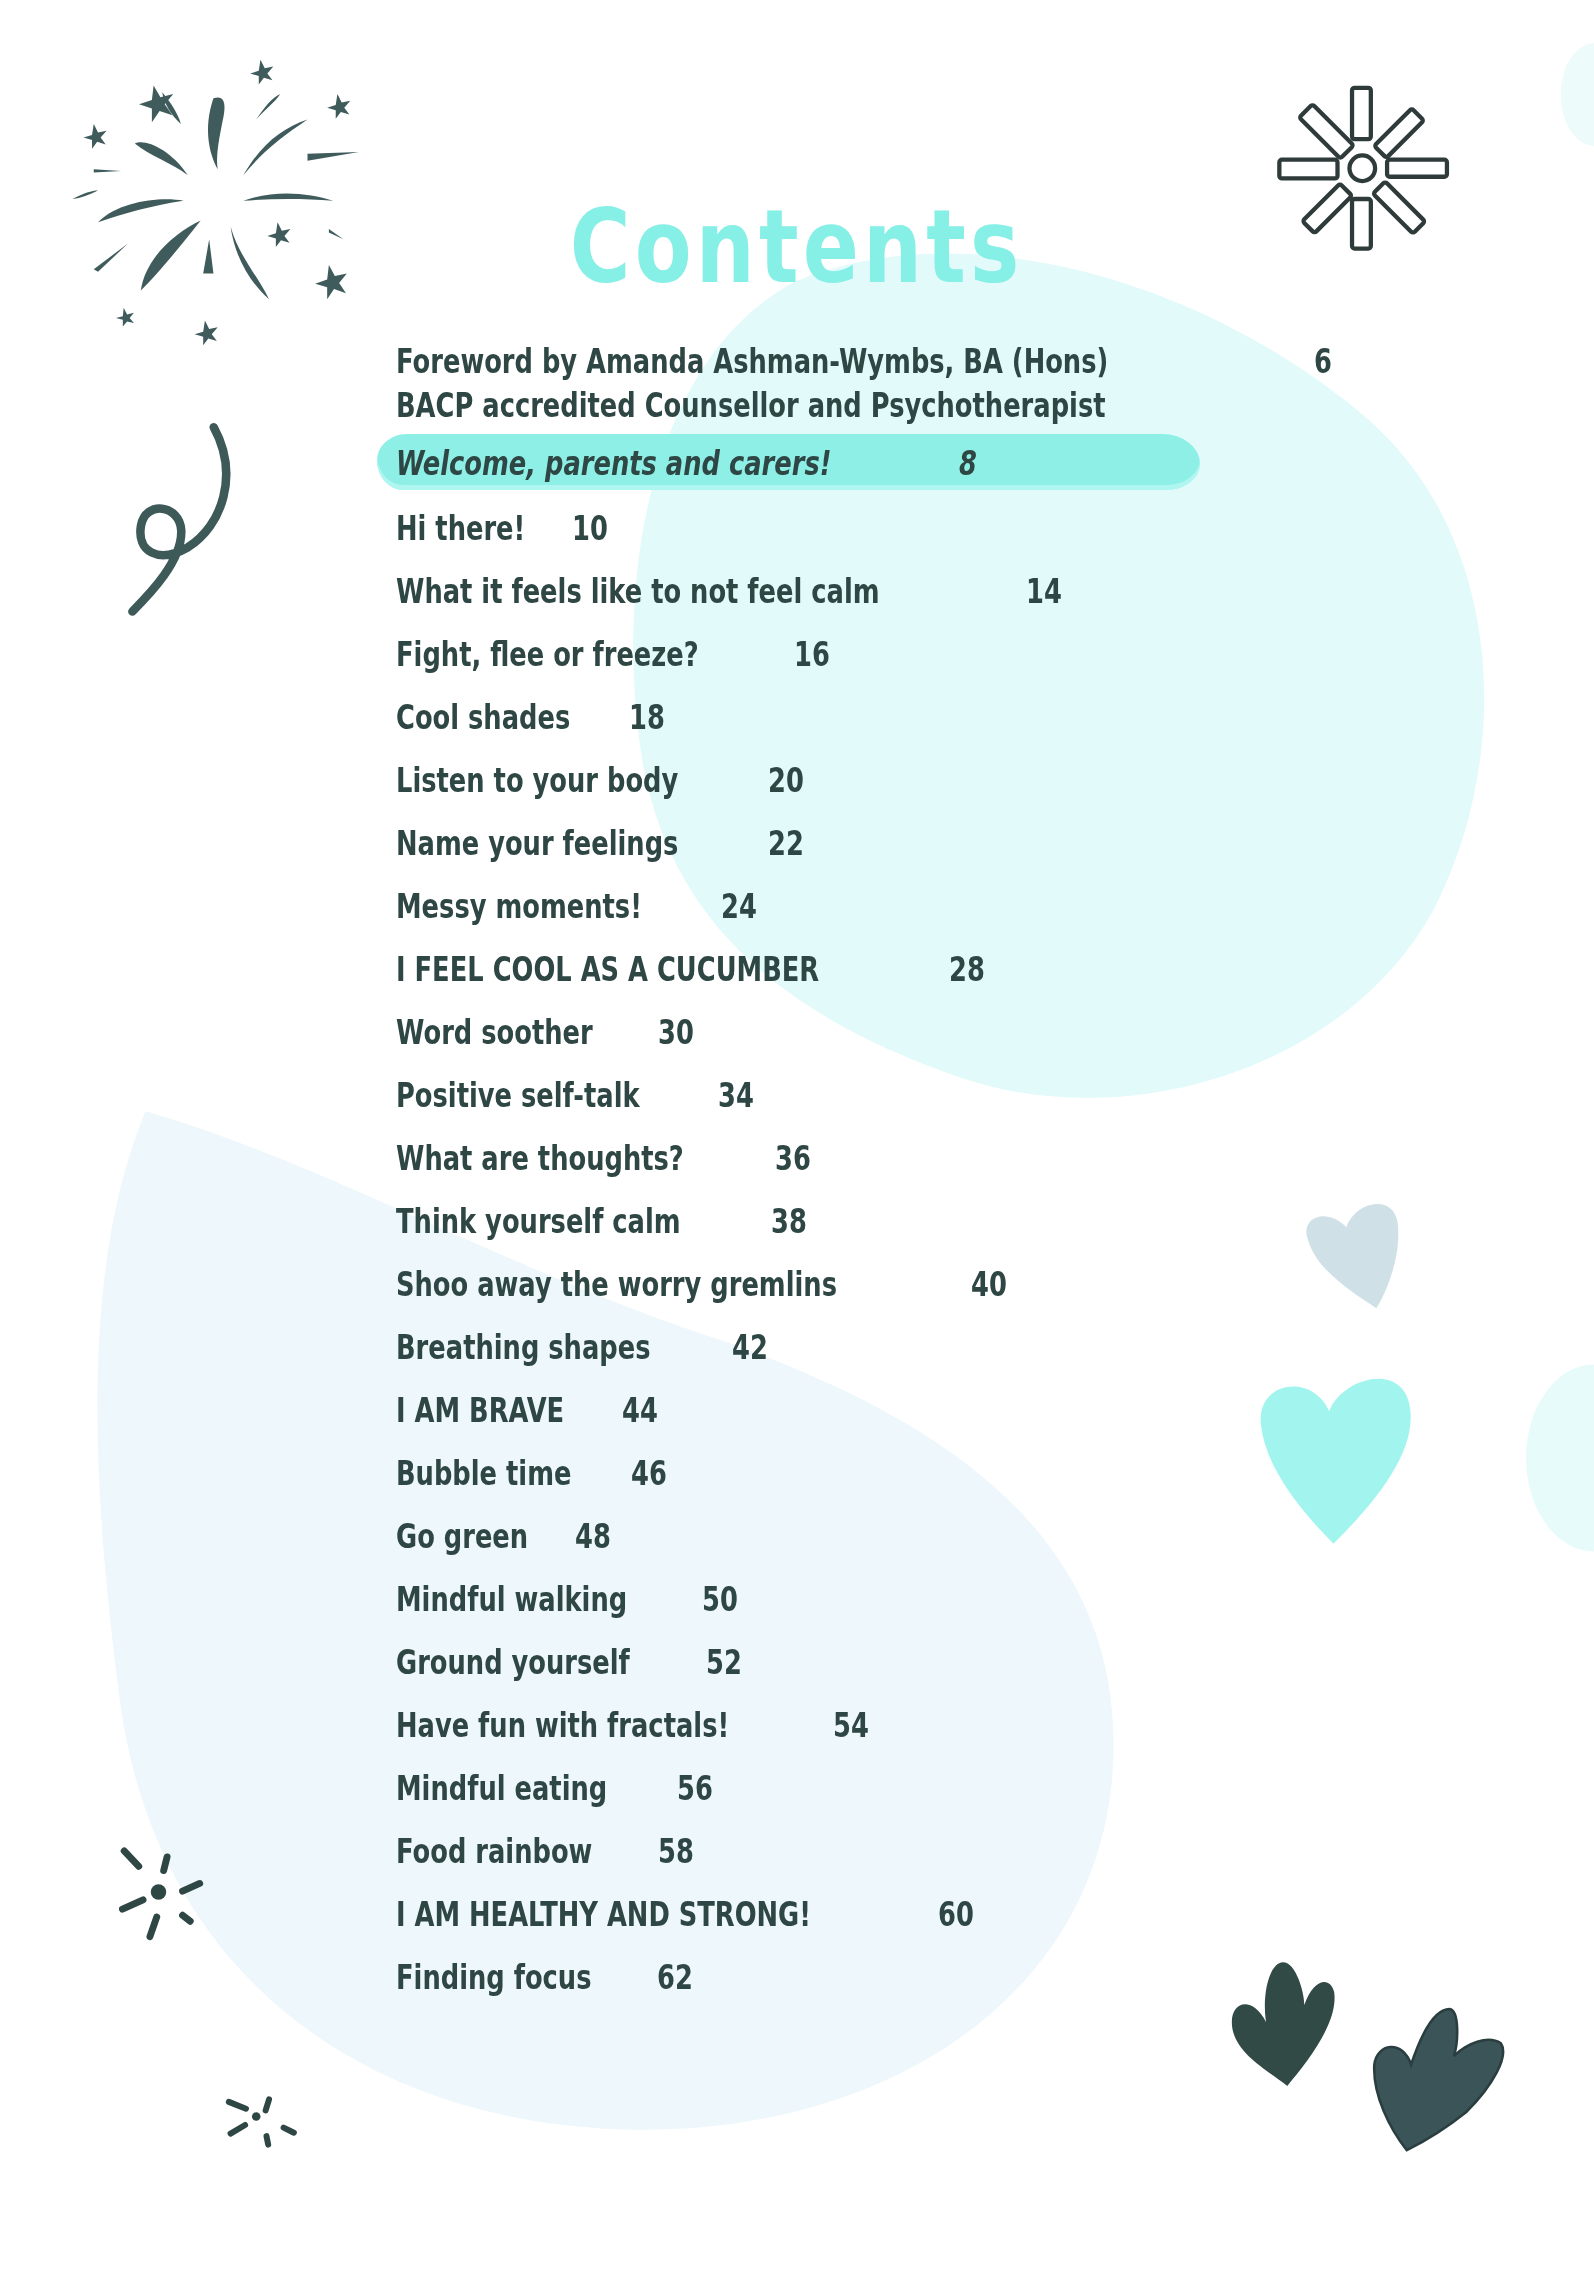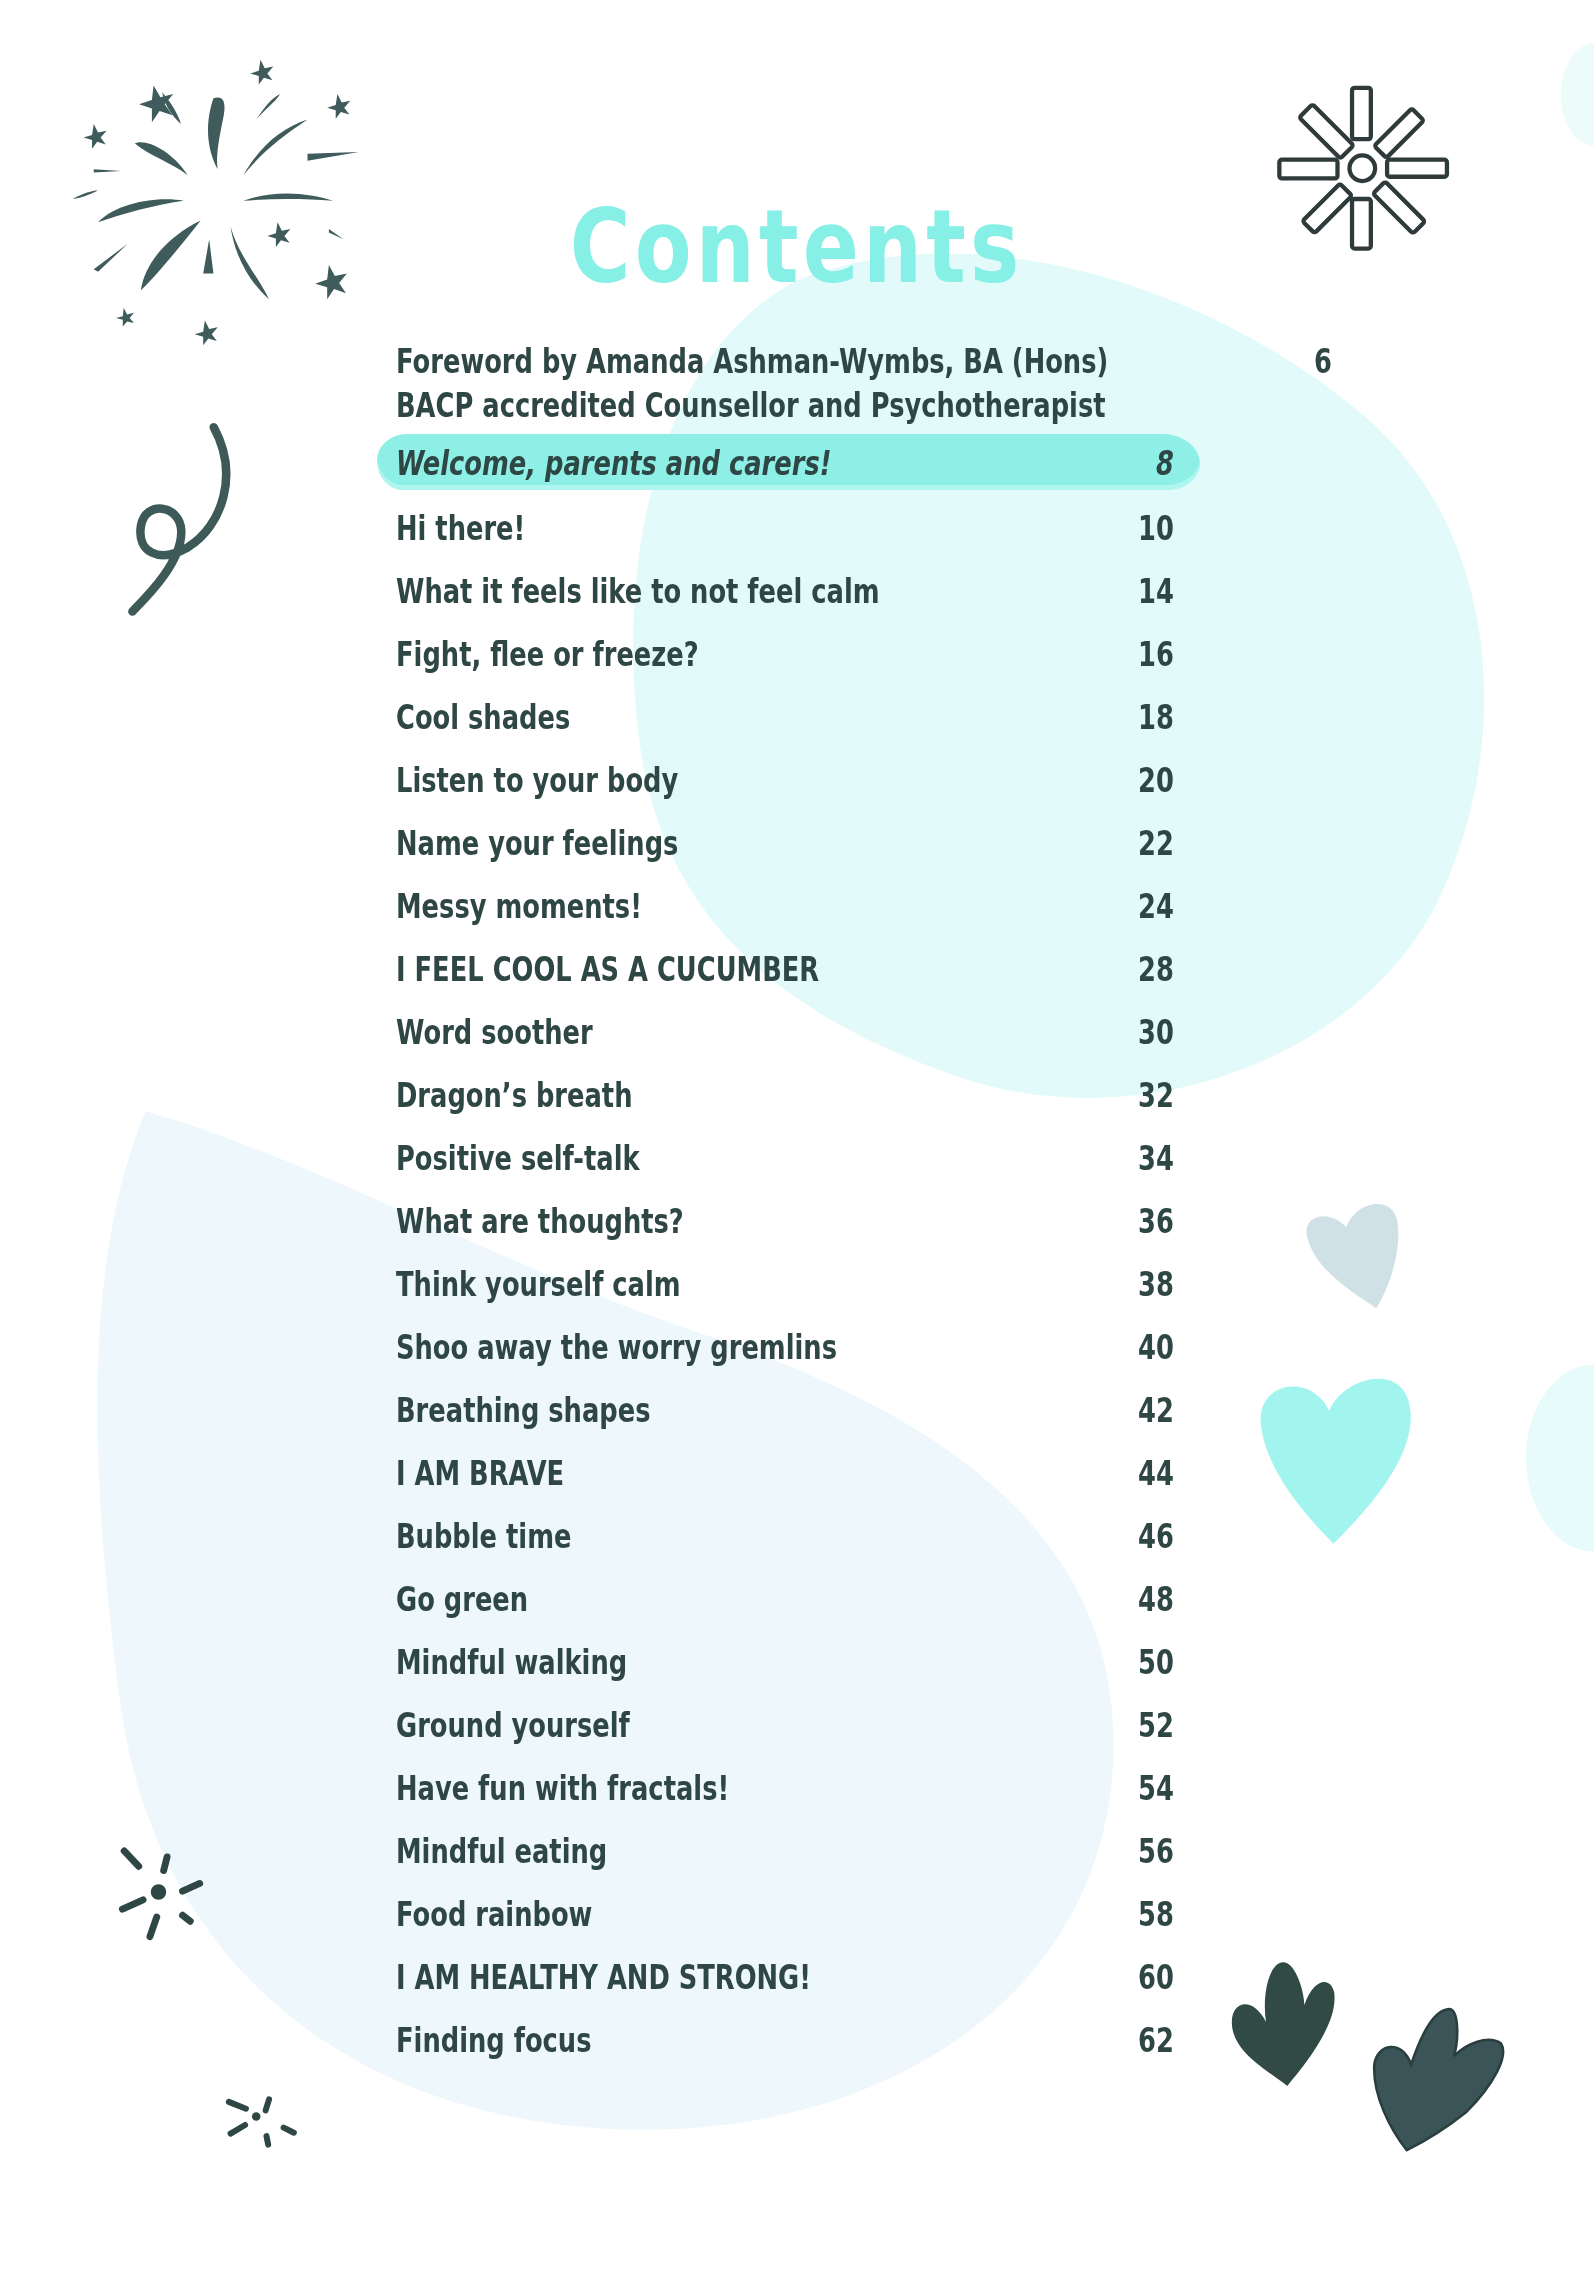--- a/index.html
+++ b/index.html
@@ -13,21 +13,20 @@
   .title {
     position: absolute; left: 0; width: 1594px; top: 188px;
     text-align: center; font-size: 101px; font-weight: bold;
     color: #86efe6; letter-spacing: 5.1px;
     font-family: "DejaVu Sans", sans-serif;
     transform: scaleX(0.82); transform-origin: 795px 0;
   }
   .toc { position: absolute; left: 396px; top: 340px; width: 778px; }
   .row {
     position: relative; height: 63px; display: flex; align-items: center;
-    justify-content: space-between;
   }
   .row .label, .row .page {
     font-size: 33px; font-weight: bold; color: #2f4744;
     transform: scaleX(0.78); white-space: nowrap;
   }
   .row .label { transform-origin: left center; }
   .row .page { transform-origin: right center; text-align: right; }
   .row.two-line { height: 89px; align-items: flex-start; }
   .row.two-line .label { line-height: 44px; }
   .row.two-line .page { line-height: 44px; }
@@ -99,24 +98,20 @@
       <span class="label">Messy moments!</span>
       <span class="page">24</span>
     </div>
   <div class="row">
       <span class="label">I FEEL COOL AS A CUCUMBER</span>
       <span class="page">28</span>
     </div>
   <div class="row">
       <span class="label">Word soother</span>
       <span class="page">30</span>
-    </div>
-  <div class="row">
-      <span class="label">Dragon’s breath</span>
-      <span class="page">32</span>
     </div>
   <div class="row">
       <span class="label">Positive self-talk</span>
       <span class="page">34</span>
     </div>
   <div class="row">
       <span class="label">What are thoughts?</span>
       <span class="page">36</span>
     </div>
   <div class="row">

